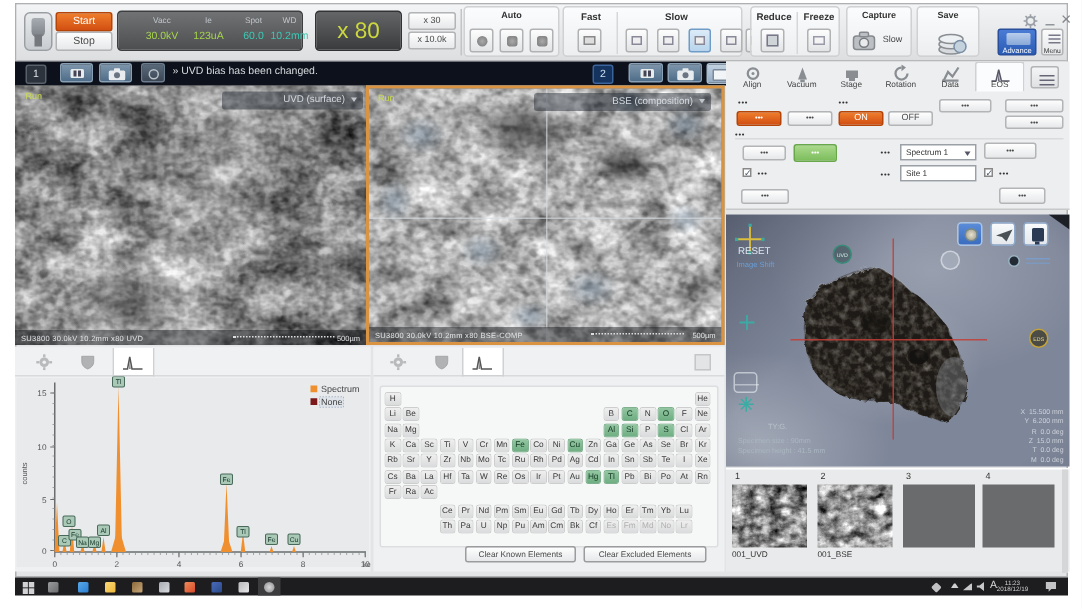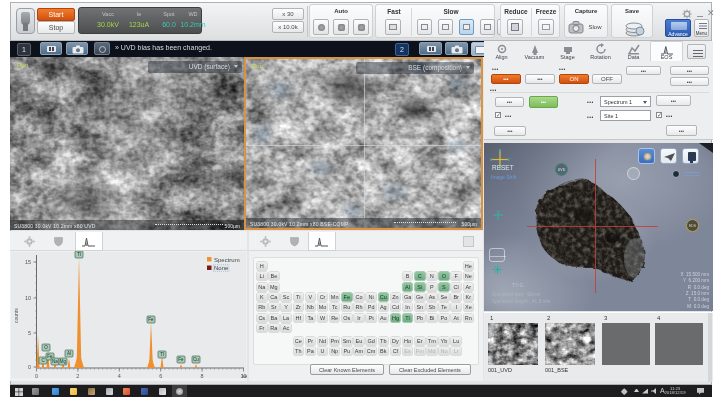--- a/index.html
+++ b/index.html
@@ -27,20 +27,21 @@
 <div class="a" style="left:67px;top:4px;width:124px;height:27px;background:linear-gradient(#707274,#4c4e50);border:1px solid #3c3e40;border-radius:3px">
 <div class="a" style="left:16px;top:3px;width:26px;text-align:center;font-size:5.5px;color:#c2c6ca">Vacc</div>
 <div class="a" style="left:14px;top:13px;width:30px;text-align:center;font-size:7px;color:#a6d44a">30.0kV</div>
 <div class="a" style="left:47px;top:3px;width:26px;text-align:center;font-size:5.5px;color:#c2c6ca">Ie</div>
 <div class="a" style="left:45px;top:13px;width:30px;text-align:center;font-size:7px;color:#a6d44a">123uA</div>
 <div class="a" style="left:77px;top:3px;width:26px;text-align:center;font-size:5.5px;color:#c2c6ca">Spot</div>
 <div class="a" style="left:75px;top:13px;width:30px;text-align:center;font-size:7px;color:#3cc9b4">60.0</div>
 <div class="a" style="left:101px;top:3px;width:26px;text-align:center;font-size:5.5px;color:#c2c6ca">WD</div>
 <div class="a" style="left:99px;top:13px;width:30px;text-align:center;font-size:7px;color:#3cc9b4">10.2mm</div>
 </div>
+<div class="a" style="left:199px;top:4px;width:58px;height:27px;background:linear-gradient(#636567,#393b3d);border:1px solid #303234;border-radius:3px;color:#ccd83e;font-size:15px;text-align:center;line-height:26px">x 80</div>
 <div class="a btnw" style="left:261px;top:5px;width:32px;height:12px;font-size:6px;line-height:11px">x 30</div>
 <div class="a btnw" style="left:261px;top:18px;width:32px;height:12px;font-size:6px;line-height:11px">x 10.0k</div>
 <div class="a" style="left:296px;top:3px;width:1px;height:31px;background:#c2c4c6"></div>
 <div class="a grp" style="left:298px;top:1px;width:64px;height:34px">
       <div class="glab">Auto</div>
 <div class="tbtn" style="left:3px">
         <div class="a" style="left:4px;top:4px;width:7px;height:7px;background:radial-gradient(#aaa,#777);border-radius:50%"></div>
       </div>
 <div class="tbtn" style="left:23px">
         <div class="a" style="left:4px;top:4px;width:7px;height:7px;background:radial-gradient(#aaa,#777);border-radius:2px"></div>

